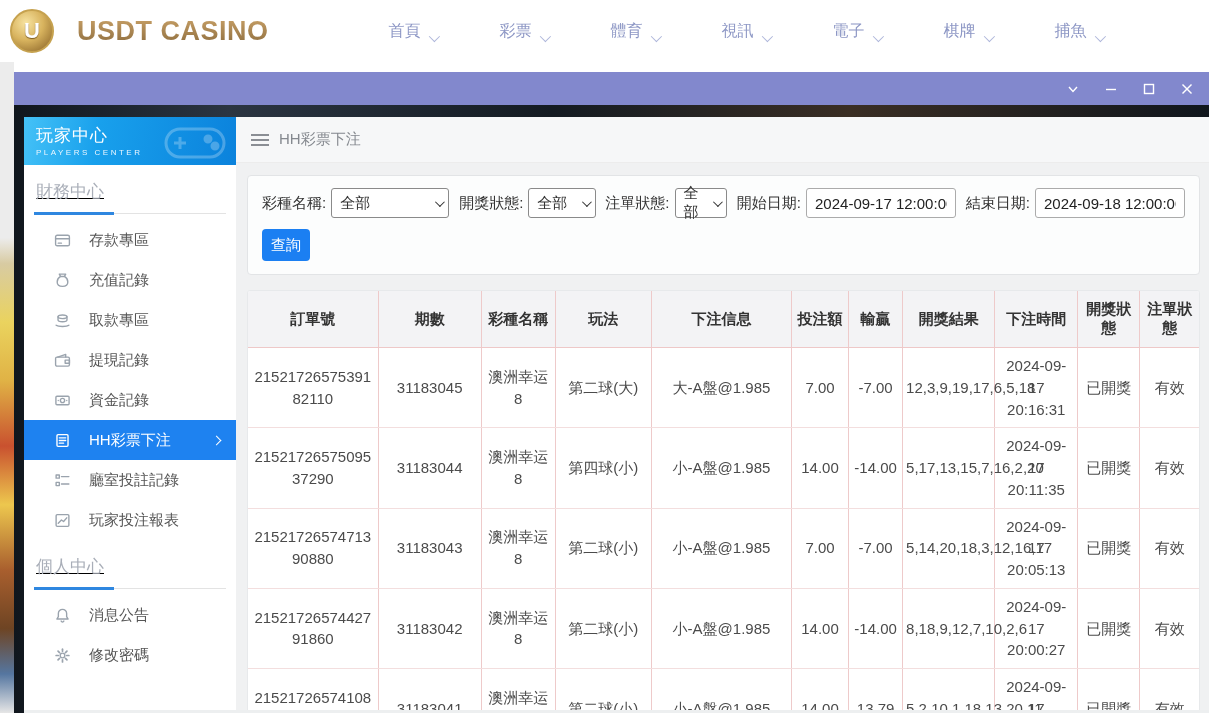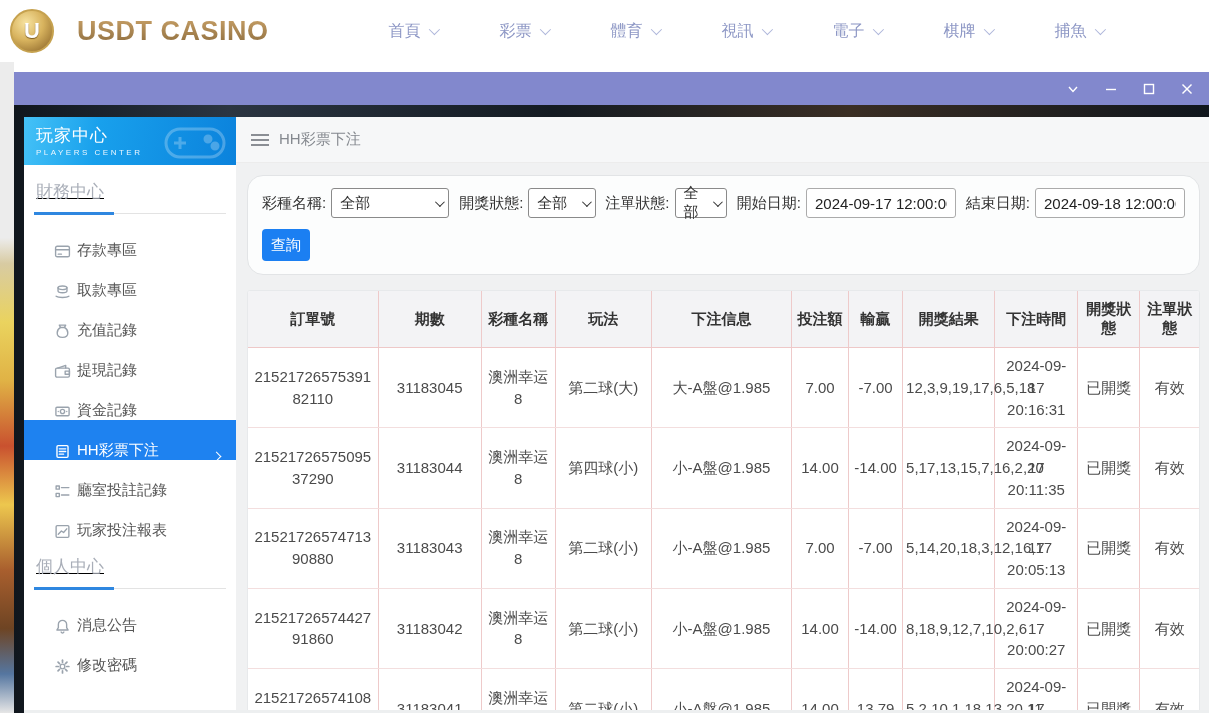--- a/index.html
+++ b/index.html
@@ -9,21 +9,21 @@
   
   .site-header { position:absolute; left:0; top:0; width:1209px; height:62px; background:#fff; display:flex; align-items:center; }
   .logo { display:flex; align-items:center; gap:6px; margin-left:10px; }
   .logo-badge { width:44px; height:44px; border-radius:50%;
     background:radial-gradient(circle at 35% 30%, #f7e3a1, #d8b35e 45%, #9a7433 85%);
     border:2px solid #c6a24f; display:flex; align-items:center; justify-content:center; }
   .logo-badge span { color:#fff; font-weight:800; font-size:22px; text-shadow:0 1px 1px #7a5a20; }
   .logo-text { font-size:27px; font-weight:800; letter-spacing:.5px;
     background:linear-gradient(180deg,#caa268,#8a6a3c); -webkit-background-clip:text; background-clip:text; color:transparent;margin-left:17px; }
   .main-nav { display:flex; gap:63px; margin-left:120px; }
-  .nav-item { display:flex; align-items:center; gap:8px; color:#8d97c5; font-size:16px; cursor:pointer; }
+  .nav-item { display:flex; align-items:flex-end; gap:8px; color:#8d97c5; font-size:16px; cursor:pointer; }
   .chev-down { width:8px; height:8px; border-right:1.6px solid #aeb6da; border-bottom:1.6px solid #aeb6da; transform:rotate(45deg) translateY(-2px); }
 
   
   .left-strip { position:absolute; left:0; top:62px; width:14px; height:651px;
     background:linear-gradient(180deg,#ececec 0%,#ececec 27%,#d8cba2 31%,#ead35e 40%,#e0b245 49%,#c9512f 59%,#edc74e 68%,#a95f2e 78%,#6e4423 87%,#5576a0 94%,#e6e6e6 100%); }
 
   
   .window { position:absolute; left:14px; top:72px; width:1195px; height:651px; }
   .titlebar { height:33px; background:#8288cd; display:flex; align-items:center; justify-content:flex-end; padding-right:14px; gap:22px; }
   .win-btn { width:16px; height:16px; display:flex; align-items:center; justify-content:center; cursor:pointer; }
@@ -34,33 +34,33 @@
 
   
   .sidebar { position:absolute; left:10px; top:12px; bottom:13px; width:212px; background:#fff; overflow:hidden; }
   .side-head { position:relative; height:48px; background:linear-gradient(100deg,#45c2f7 0%,#18a0ec 35%,#0b82dc 100%); padding:7px 0 0 12px; overflow:hidden; }
   .side-head-title { color:#fff; font-size:17px; letter-spacing:1px; }
   .side-head-sub { color:#eaf6ff; font-size:8px; letter-spacing:2.5px; margin-top:1px; }
   .gamepad-wm { position:absolute; right:8px; top:4px; opacity:.25; }
   .side-section { margin:13px 10px 6px 10px; position:relative;text-decoration:underline; }
   .side-section-title { font-size:17px; color:#a9aeb8; padding:2px 0 10px 2px; border-bottom:1px solid #e3e3e3; position:relative; }
   .side-section-title::after { content:""; position:absolute; left:0; bottom:-2px; width:80px; height:3px; background:#2f87e0; }
-  .side-item { height:40px; display:flex; align-items:flex-end; padding-left:30px; gap:6px; font-size:15px; color:#555; cursor:pointer; position:relative; }
+  .side-item { height:40px; display:flex; align-items:center; padding-left:30px; gap:18px; font-size:15px; color:#555; cursor:pointer; position:relative; }
   .side-item .icon { width:17px; height:17px; color:#9aa3ad; flex:0 0 17px; }
   .side-item .icon svg { width:100%; height:100%; display:block; }
   .side-item.active { background:#1e82f0; color:#fff; }
   .side-item.active .icon { color:#fff; }
   .chev-right { position:absolute; right:16px; width:7px; height:7px; border-right:1.7px solid #fff; border-top:1.7px solid #fff; transform:rotate(45deg); }
 
   
   .main { position:absolute; left:222px; right:0; top:12px; bottom:13px; background:#f0f1f2; overflow:hidden; }
   .breadcrumb { height:46px; background:#f6f7f8; border-bottom:1px solid #ececec; display:flex; align-items:center; gap:10px; padding-left:15px; color:#85898f; font-size:15px; }
   .content { padding:12px 9px 0 11px; }
 
-  .filter-card { background:#fcfdfd; border:1px solid #e2e4e6; border-radius:16px; padding:12px 14px 13px; }
+  .filter-card { background:#fcfdfd; border:1px solid #e2e4e6; border-radius:4px; padding:12px 14px 13px; }
   .filter-row { display:flex; align-items:center; flex-wrap:nowrap; font-size:15px; color:#333; }
   .filter-row .lbl { margin-right:5px; white-space:nowrap; }
   .filter-row .gap { width:10px; }
   .sel { position:relative; height:30px; border:1px solid #8a8a8a; border-radius:3px; background:#fff; display:flex; align-items:center; padding:0 20px 0 8px; cursor:pointer; }
   .sel .sel-chev { position:absolute; right:6px; width:7px; height:7px; border-right:1.6px solid #333; border-bottom:1.6px solid #333; transform:rotate(45deg) translateY(-2px); }
   .sel-lottery { width:120px; } .sel-draw { width:68px; } .sel-order { width:53px; }
   .txt-input { height:30px; border:1px solid #ababab; border-radius:3px; background:#fff; font-size:15px; color:#222; padding:0 8px; font-family:inherit; }
   .inp-date { width:150px; }
   .btn-search { margin-top:11px; height:32px; width:48px; background:#1b7ff2; border:none; border-radius:4px; color:#fff; font-size:15px; cursor:pointer; font-family:inherit; }
 
@@ -171,35 +171,35 @@
                   <rect x="1.5" y="3" width="13" height="10" rx="1.5"></rect>
                   <line x1="1.5" y1="6.3" x2="14.5" y2="6.3"></line>
                   <line x1="4" y1="10.5" x2="7" y2="10.5"></line>
                 </svg>
               </span>
               <span>存款專區</span>
             </div>
             <div class="side-item">
               <span class="icon">
                 <svg viewBox="0 0 16 16" fill="none" stroke="currentColor" stroke-width="1.3" stroke-linecap="round" stroke-linejoin="round">
+                  <path d="M6.2 4.2 5 2h6l-1.2 2.2"></path>
+                  <path d="M6.2 4.2h3.6c2 1.2 3.2 3 3.2 5.1 0 2.6-2.2 4.2-5 4.2s-5-1.6-5-4.2c0-2.1 1.2-3.9 3.2-5.1z"></path>
+                </svg>
+              </span>
+              <span>充值記錄</span>
+            </div>
+            <div class="side-item">
+              <span class="icon">
+                <svg viewBox="0 0 16 16" fill="none" stroke="currentColor" stroke-width="1.3" stroke-linecap="round" stroke-linejoin="round">
                   <ellipse cx="8" cy="4.5" rx="4.2" ry="1.7"></ellipse>
                   <path d="M3.8 4.5v3c0 .9 1.9 1.7 4.2 1.7s4.2-.8 4.2-1.7v-3"></path>
                   <path d="M2 12.5c2 1.5 10 1.5 12 0"></path>
                 </svg>
               </span>
               <span>取款專區</span>
-            </div>
-            <div class="side-item">
-              <span class="icon">
-                <svg viewBox="0 0 16 16" fill="none" stroke="currentColor" stroke-width="1.3" stroke-linecap="round" stroke-linejoin="round">
-                  <path d="M6.2 4.2 5 2h6l-1.2 2.2"></path>
-                  <path d="M6.2 4.2h3.6c2 1.2 3.2 3 3.2 5.1 0 2.6-2.2 4.2-5 4.2s-5-1.6-5-4.2c0-2.1 1.2-3.9 3.2-5.1z"></path>
-                </svg>
-              </span>
-              <span>充值記錄</span>
             </div>
             <div class="side-item">
               <span class="icon">
                 <svg viewBox="0 0 16 16" fill="none" stroke="currentColor" stroke-width="1.3" stroke-linecap="round" stroke-linejoin="round">
                   <rect x="1.5" y="4.8" width="13" height="8.5" rx="1.3"></rect>
                   <path d="M3.5 4.8 11 2.2v2.6"></path>
                   <rect x="10.5" y="7.6" width="4" height="3"></rect>
                 </svg>
               </span>
               <span>提現記錄</span>

